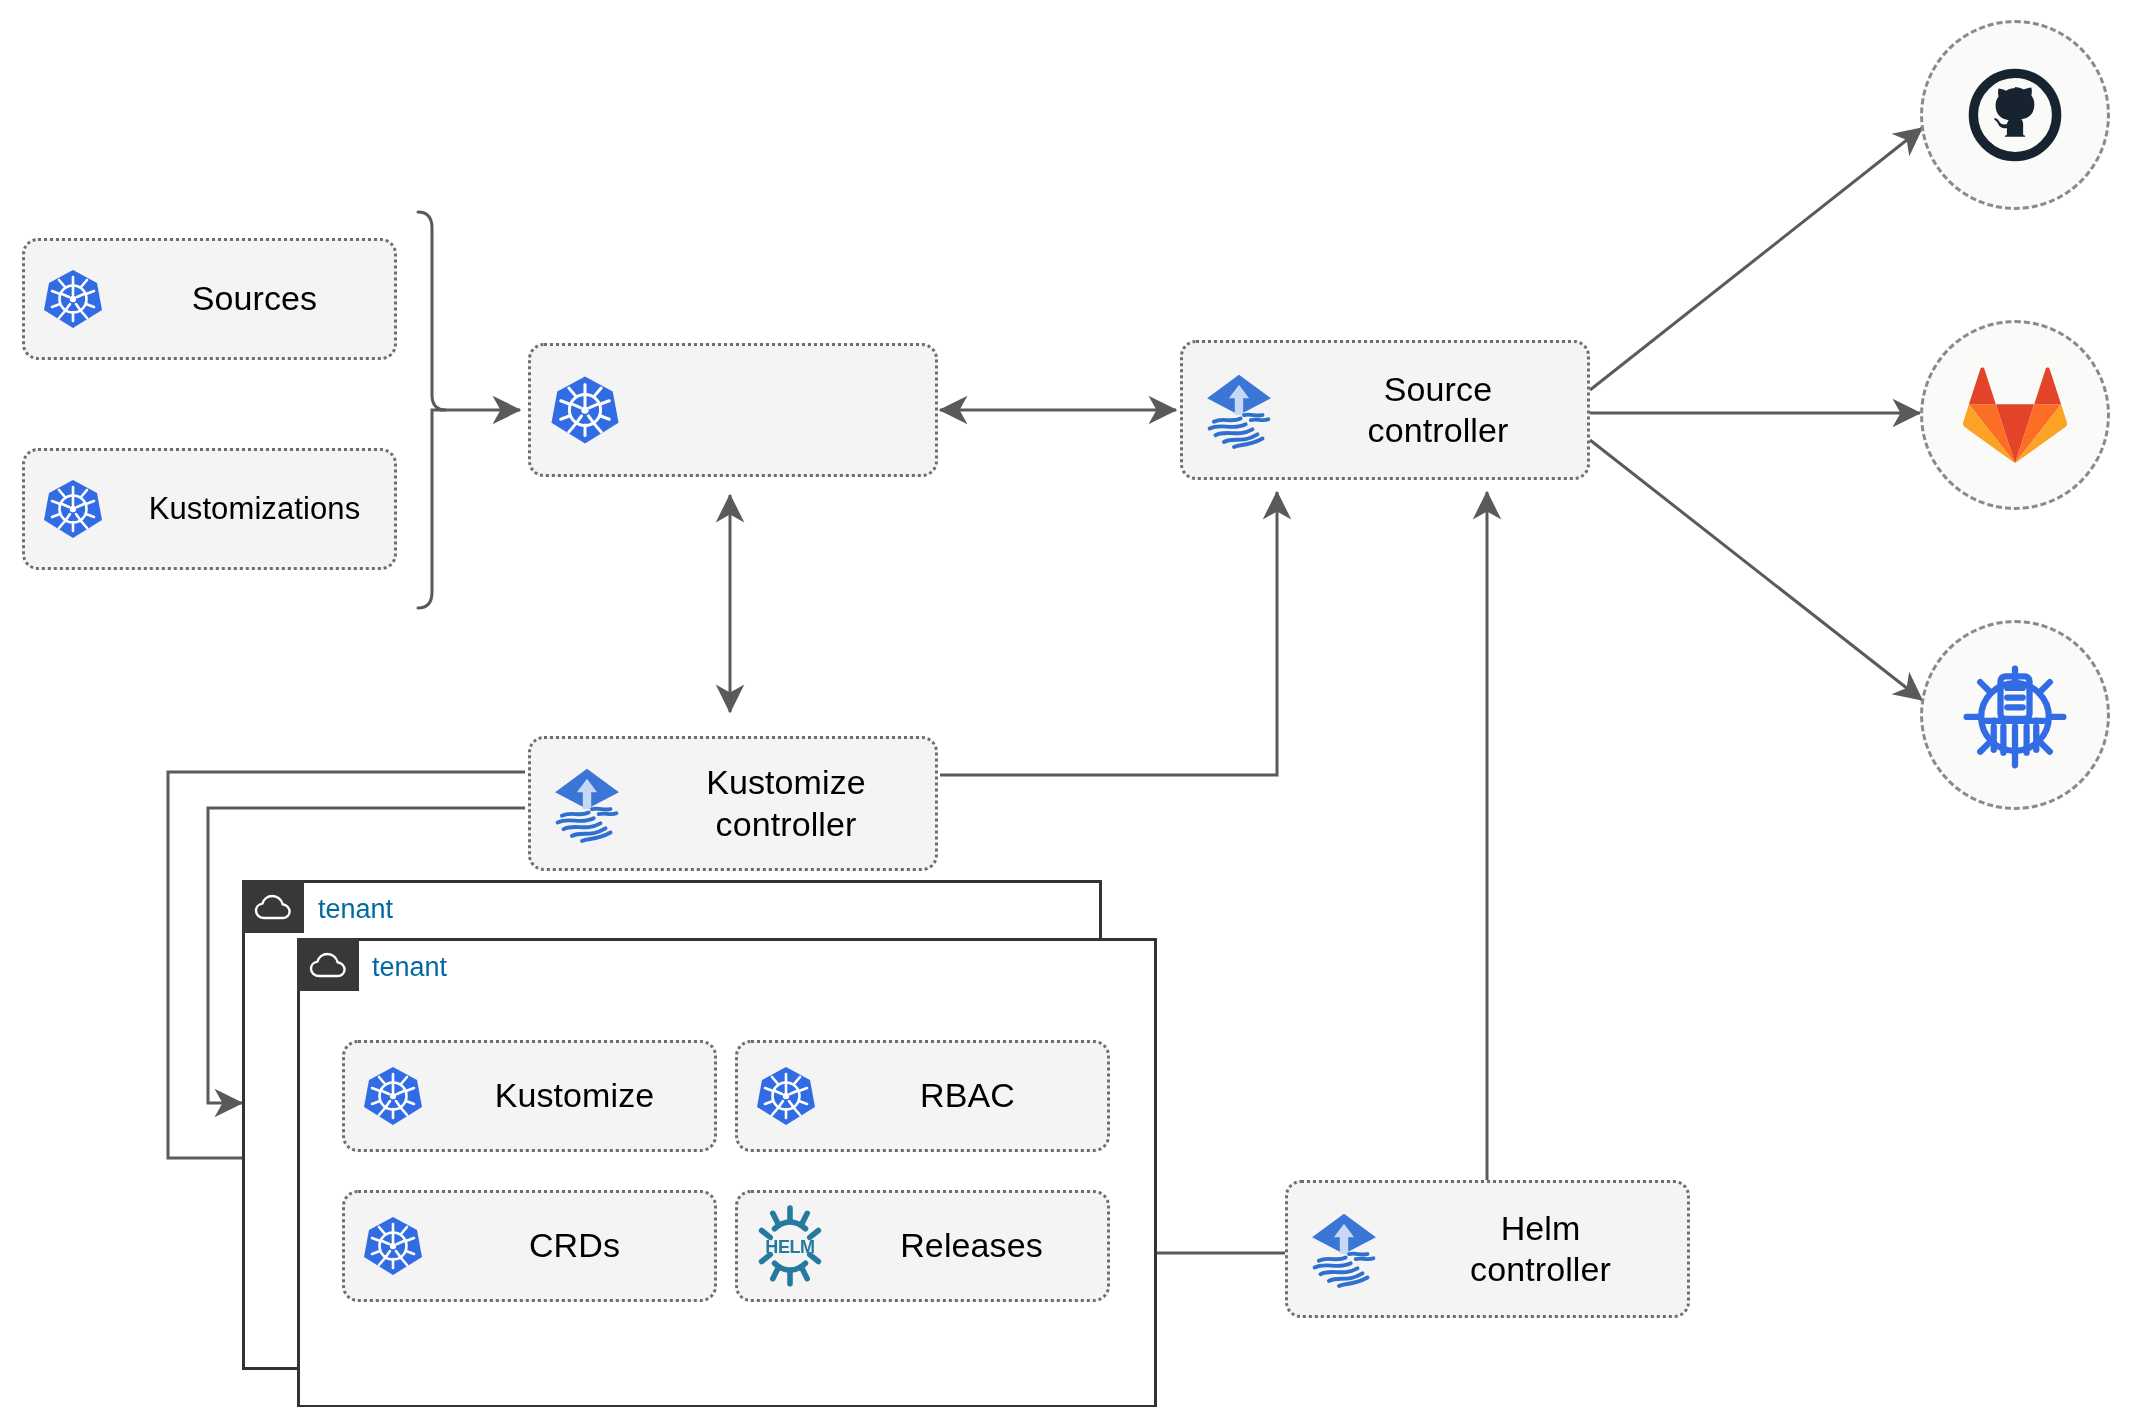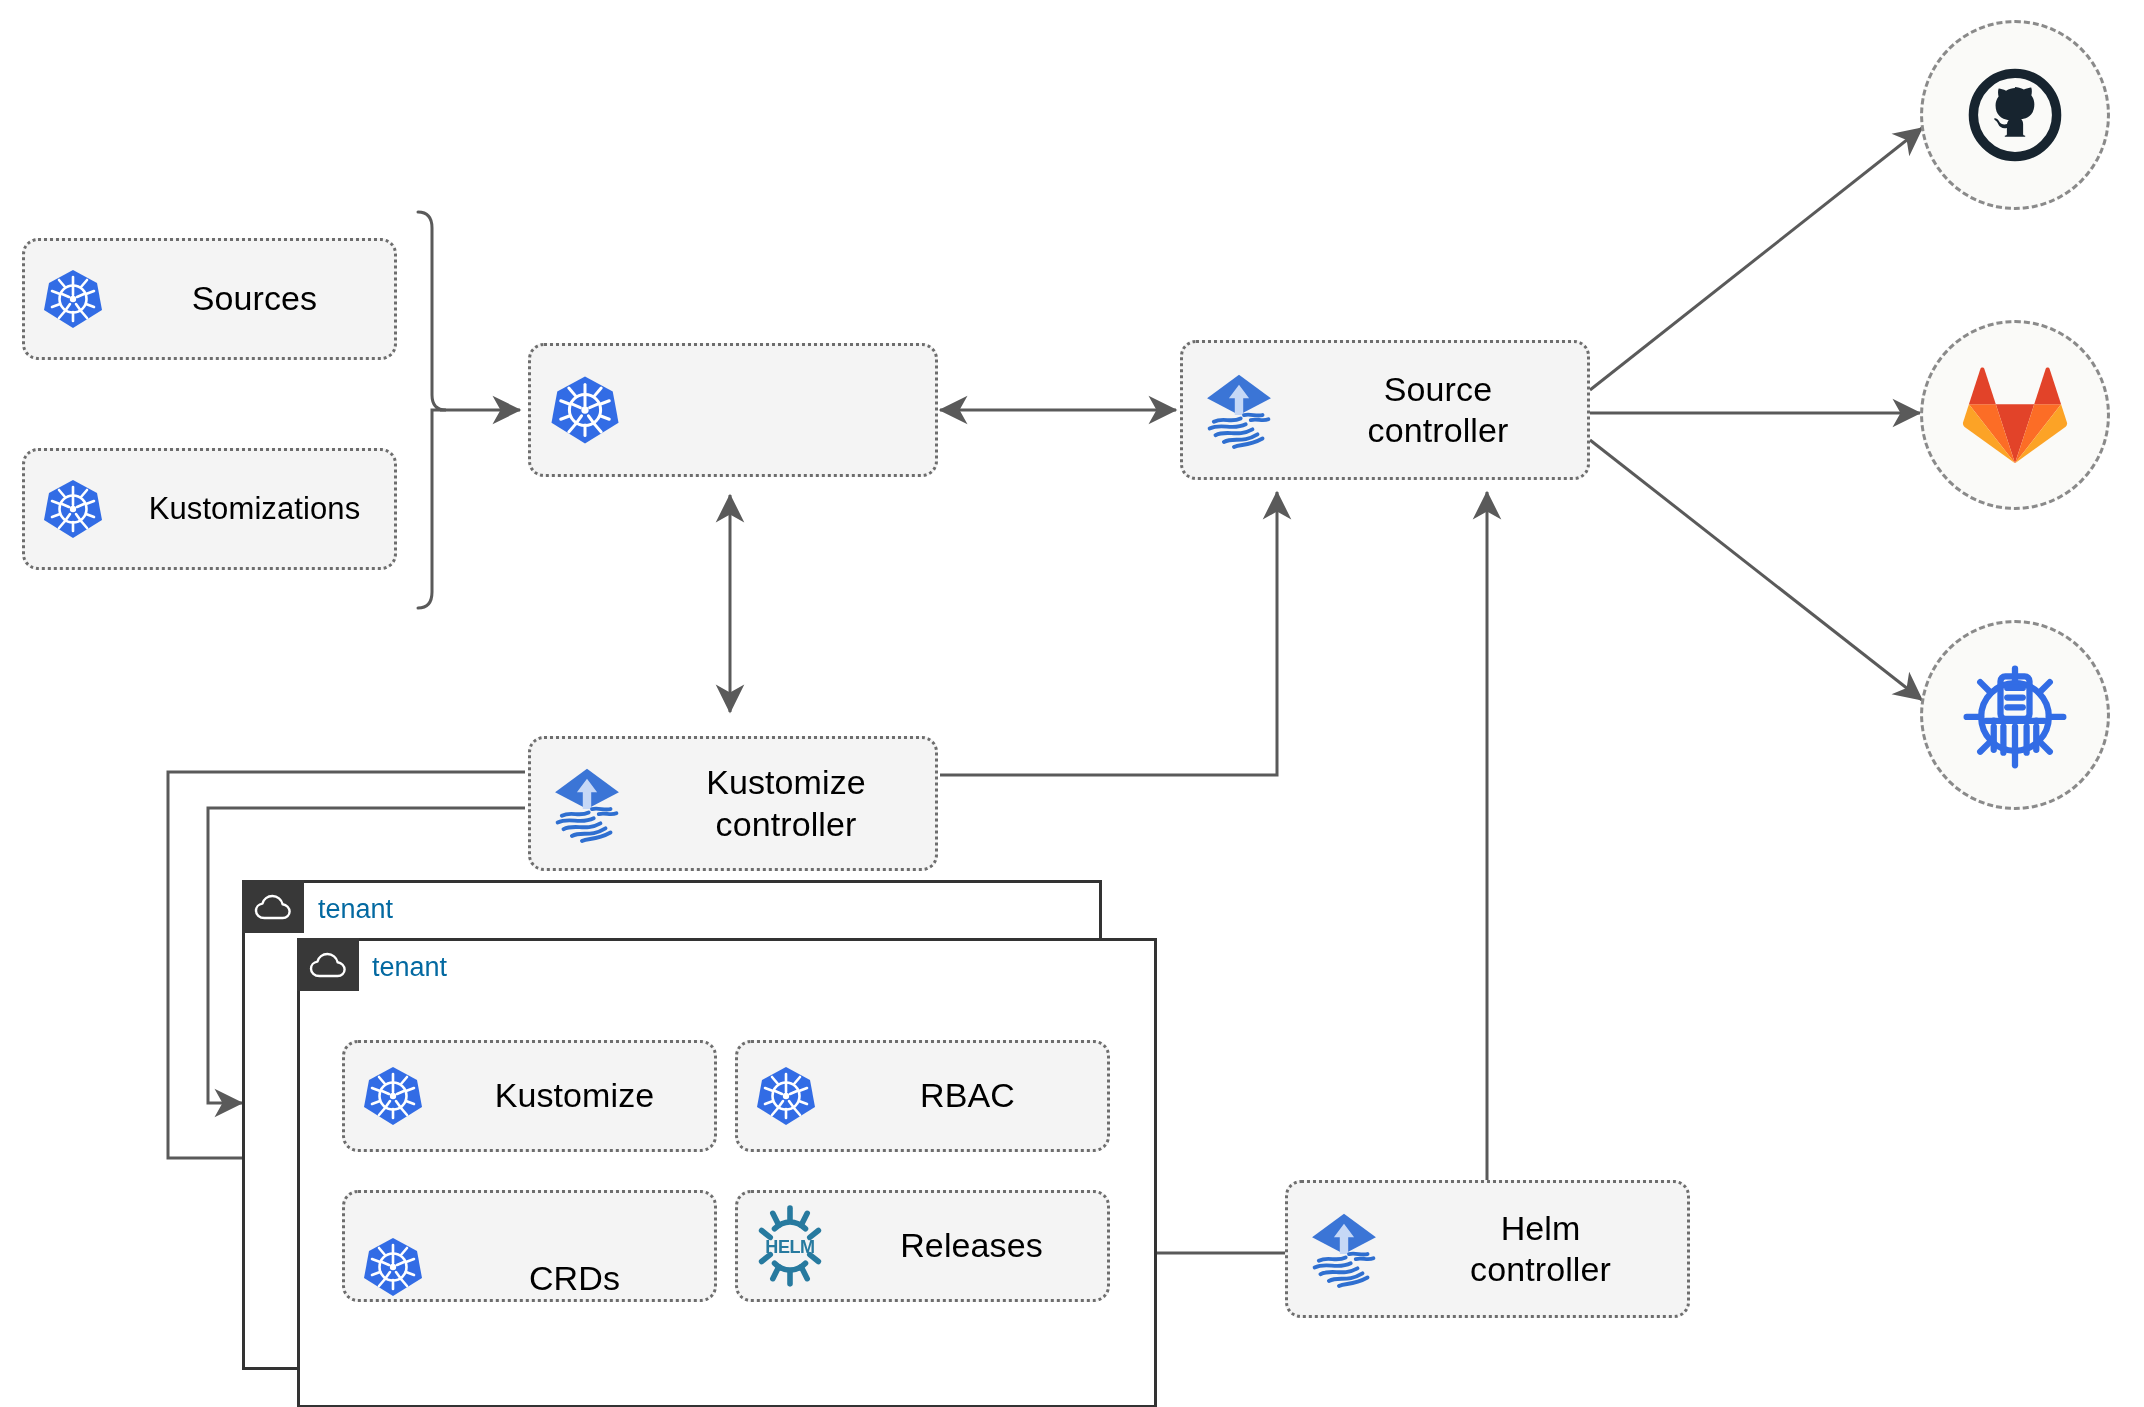--- a/index.html
+++ b/index.html
@@ -331,21 +331,21 @@
             <path d="M21,27 L28,30"></path>
           <path d="M24,44 L29,37"></path>
             <path d="M40,44 L35,37"></path>
           <path d="M43,27 L36,30"></path>
         </g>
       </svg>
     </span>
     <span class="lbl">RBAC</span>
   </div>
 
-  <div class="node" style="left:342px;top:1190px;width:375px;height:112px;align-items:flex-end;">
+  <div class="node" style="left:342px;top:1190px;width:375px;height:112px;">
     <span class="ico" style="width:96px;">
       <svg width="64" height="64" viewBox="0 0 64 64">
         <polygon points="32,3 56,16 61,43 32,61 3,43 8,16" fill="#326ce5"></polygon>
         <g fill="none" stroke="#ffffff" stroke-width="2.6" stroke-linecap="round">
           <circle cx="32" cy="32" r="13.5"></circle>
           <circle cx="32" cy="32" r="3.2" fill="#ffffff" stroke="none"></circle>
           <path d="M32,10 L32,19"></path>
             <path d="M32,45 L32,54"></path>
           <path d="M11,24 L19,27"></path>
             <path d="M45,37 L53,40"></path>

